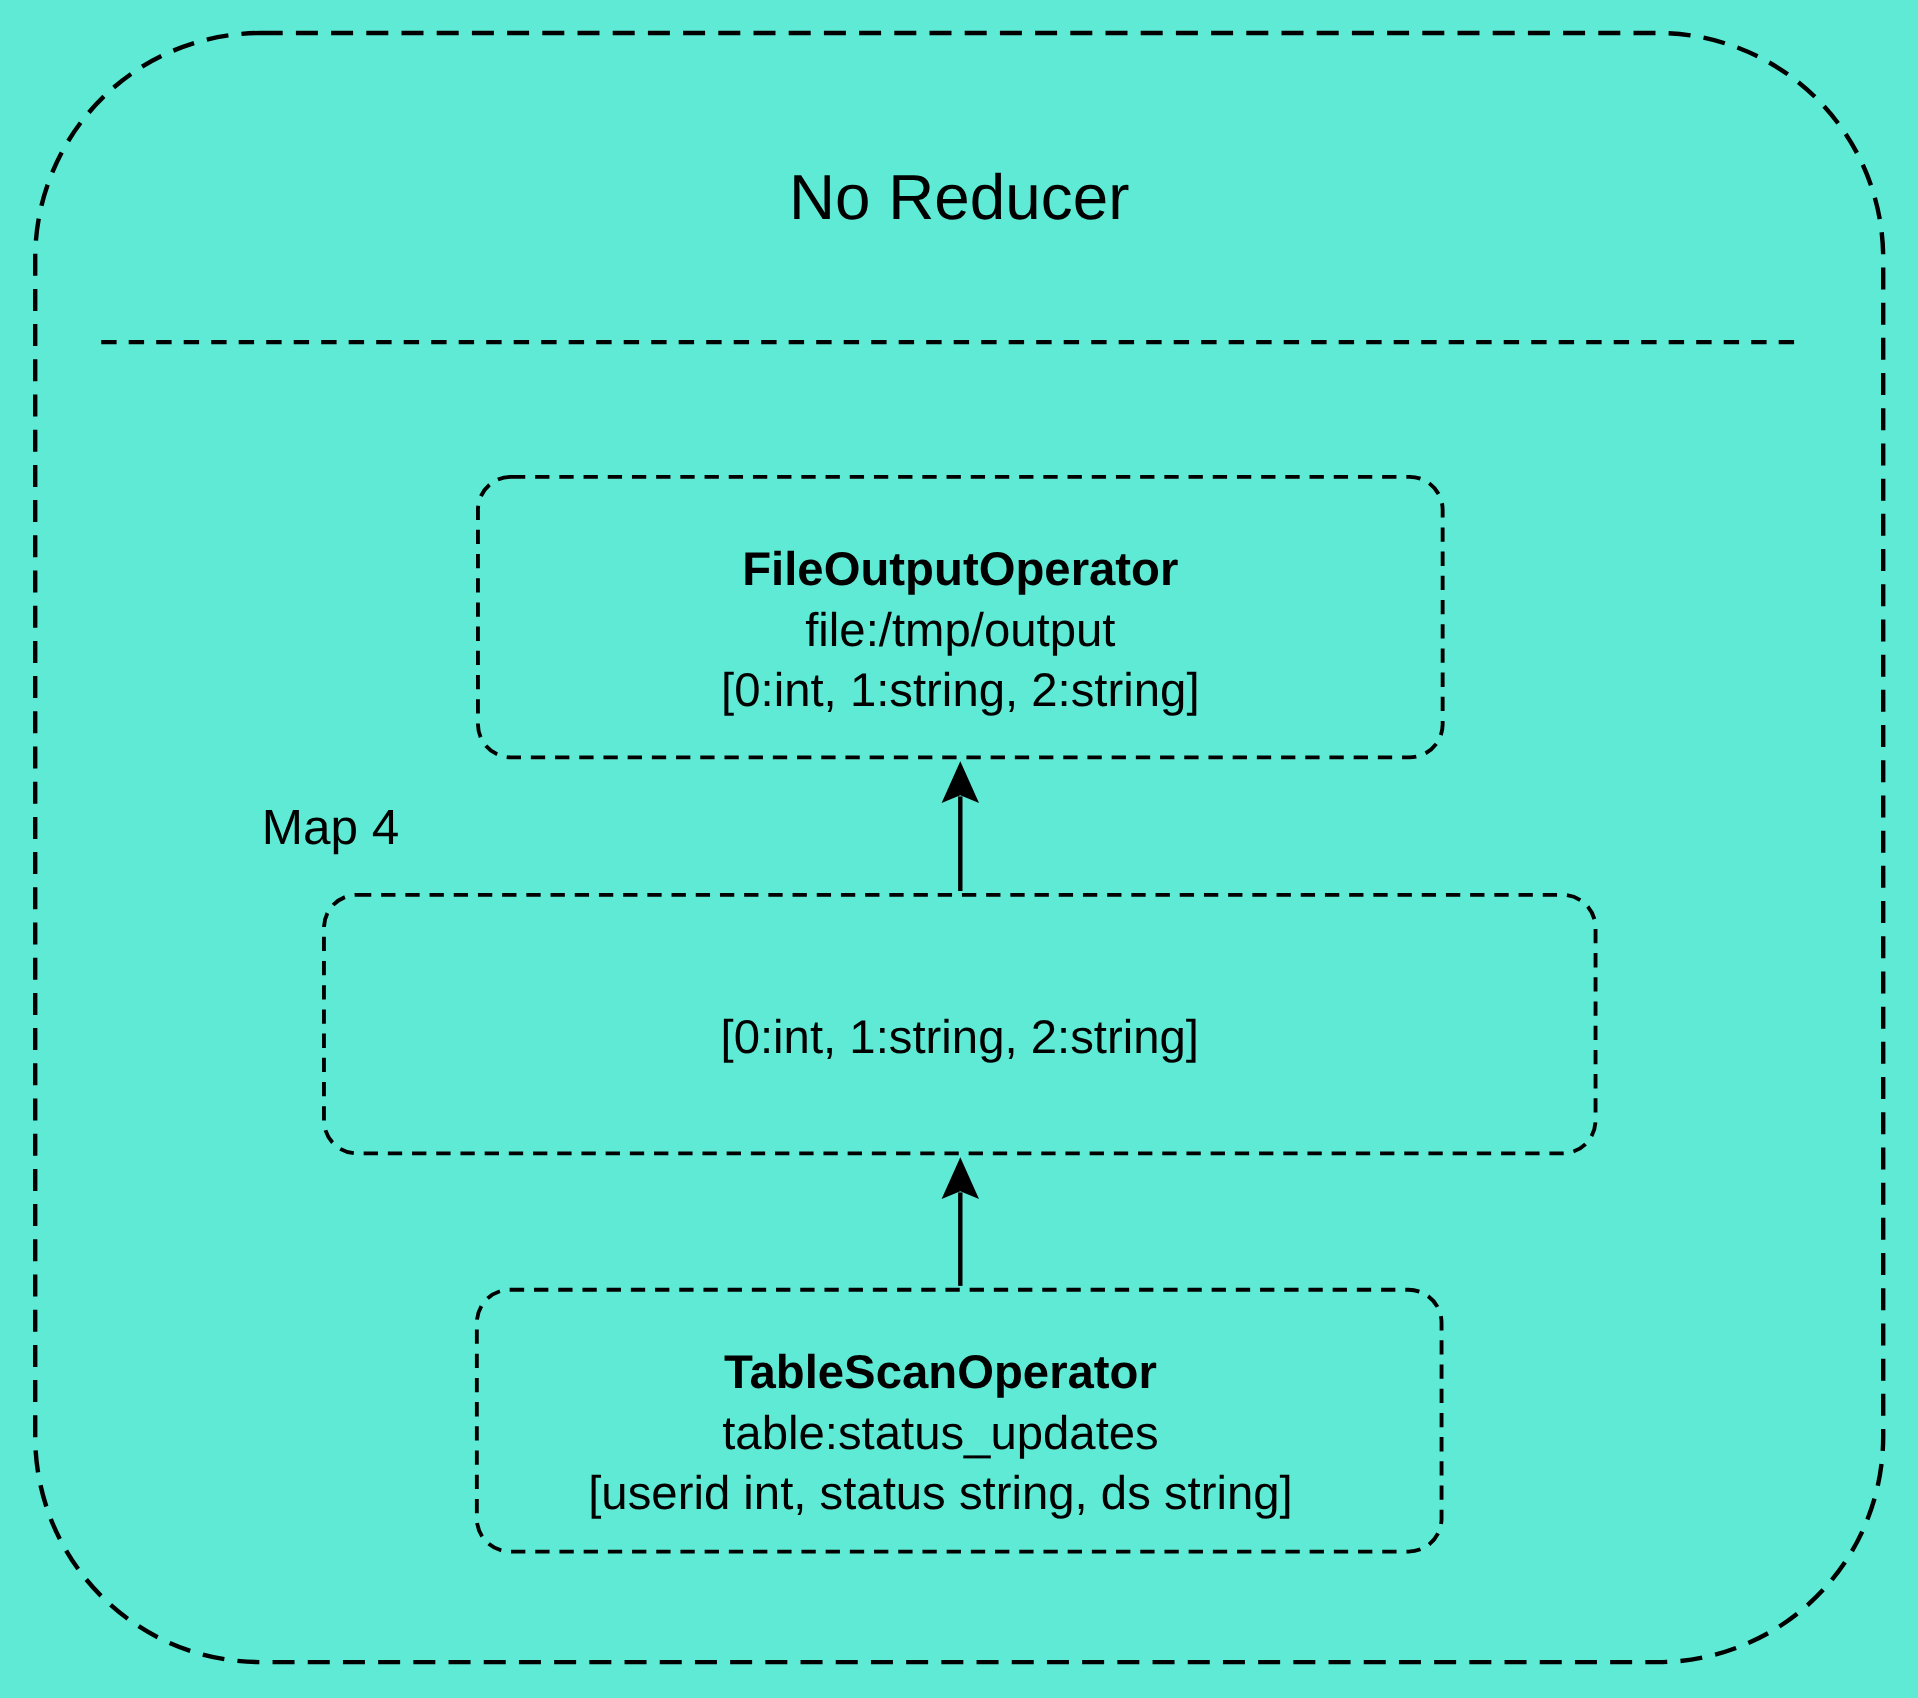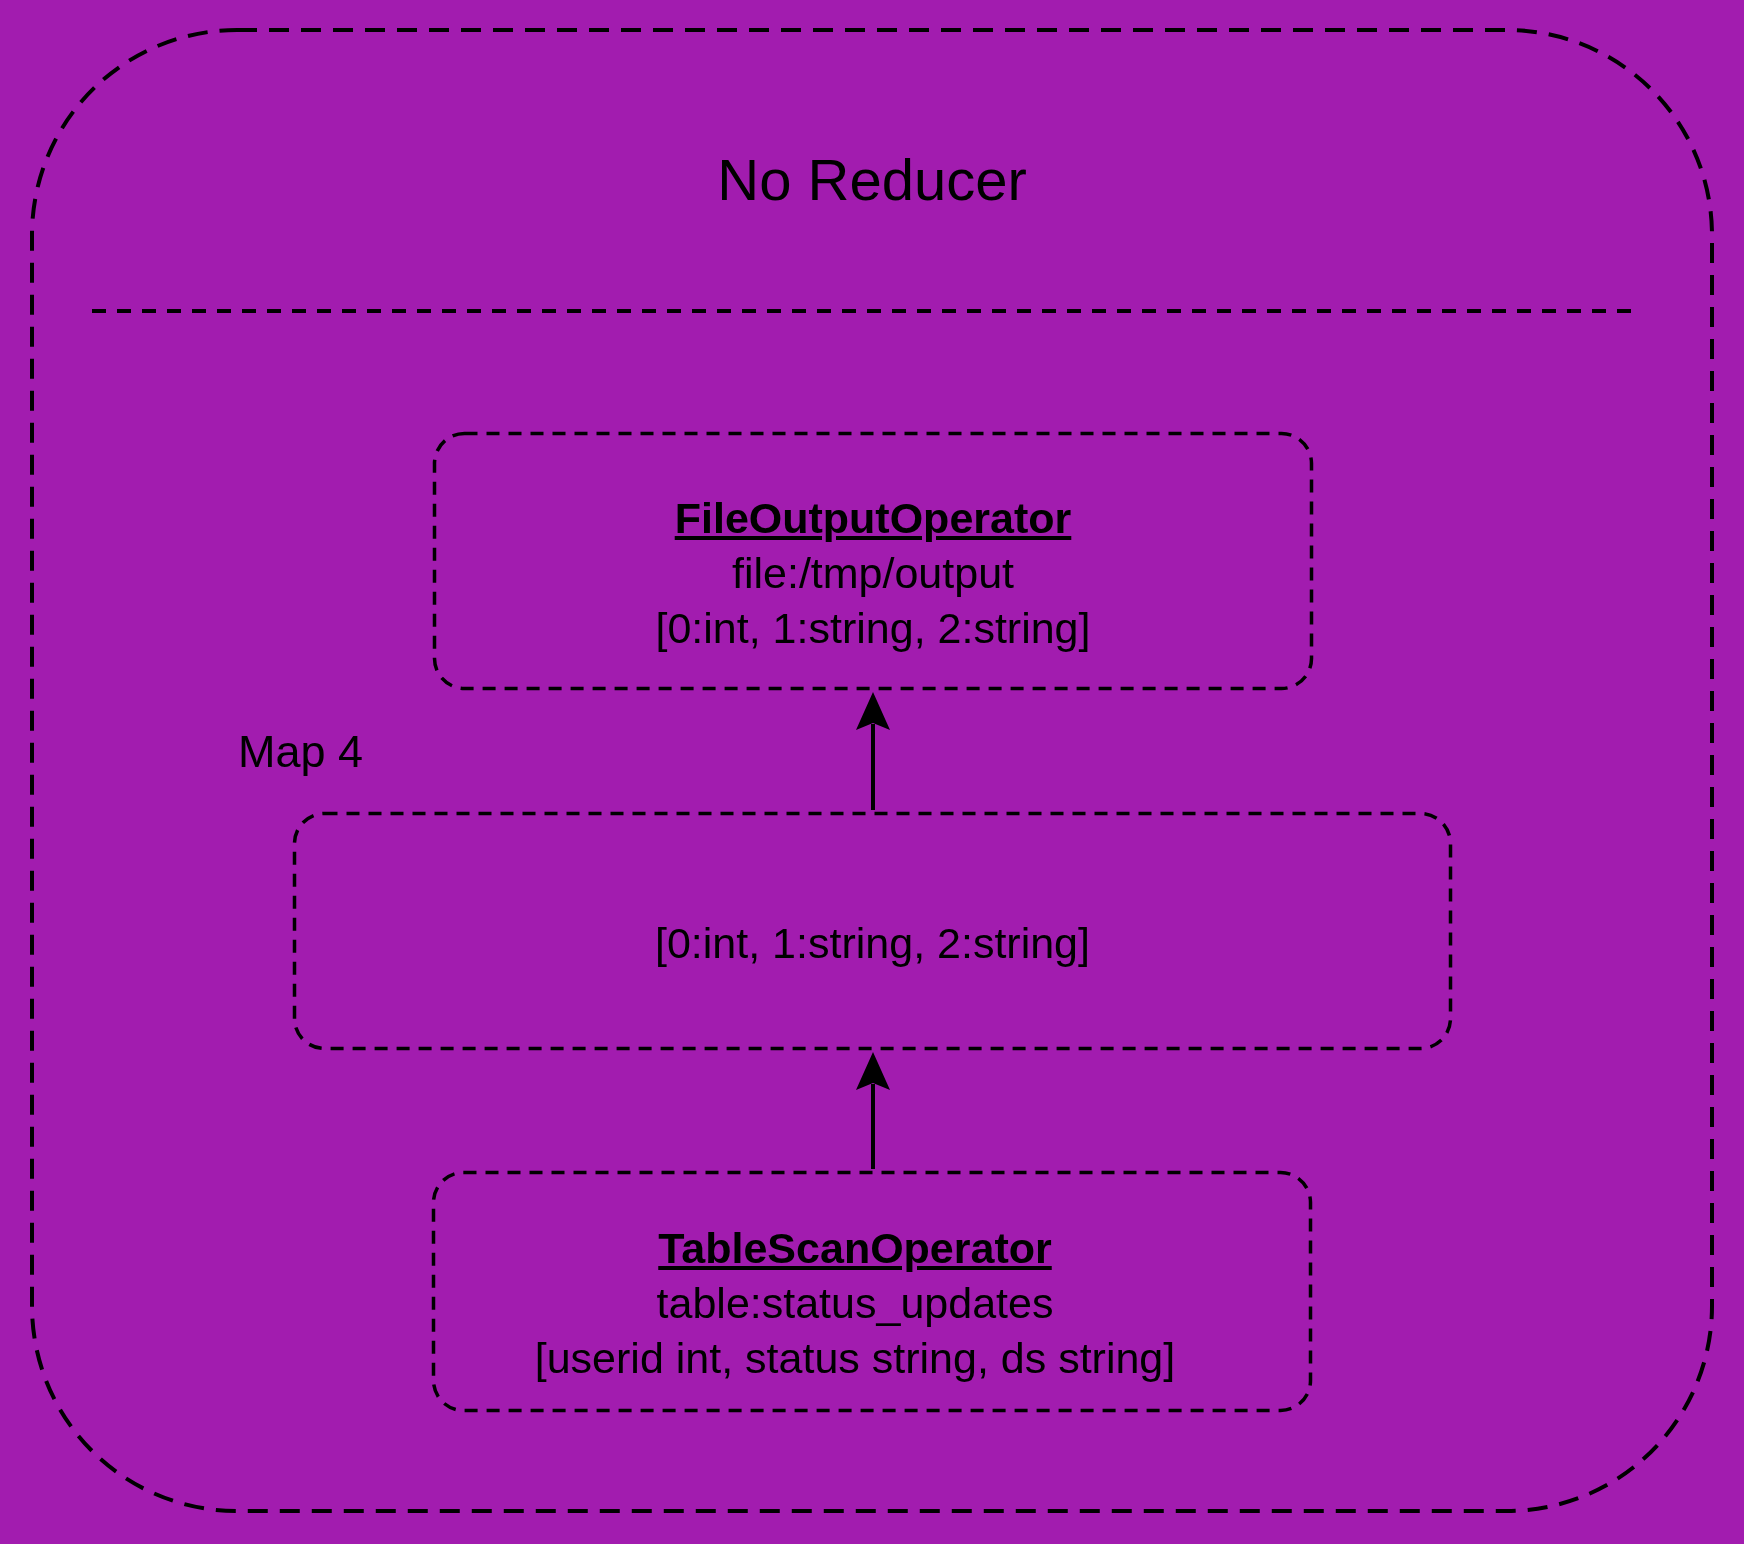--- a/index.html
+++ b/index.html
@@ -5,21 +5,21 @@
   html, body {
     margin: 0;
     padding: 0;
     background: #ffffff;
     font-family: "Liberation Sans", "DejaVu Sans", sans-serif;
   }
   .canvas {
     position: relative;
     width: 1744px;
     height: 1544px;
-    background: #a21caf;
+    background: #5eead4;
     overflow: hidden;
   }
   .layer {
     position: absolute;
     left: 0;
     top: 0;
     pointer-events: none;
   }
   .stage-title {
     position: absolute;
@@ -48,21 +48,21 @@
     flex-direction: column;
     justify-content: center;
     align-items: center;
     padding-top: 24px;
     text-align: center;
     color: #000000;
     font-size: 43px;
     line-height: 55px;
     white-space: nowrap;
   }
-  .node .node-title { font-weight: bold; text-decoration: underline; }
+  .node .node-title { font-weight: bold; }
   .node-file-output { left: 433px; top: 432px;  width: 880px;  height: 258px; }
   .node-filter      { left: 293px; top: 812px;  width: 1159px; height: 238px; }
   .node-table-scan  { left: 415px; top: 1171px; width: 880px;  height: 241px; }
 </style>
 </head>
 <body>
 
 <div class="canvas">
 
   <svg class="layer" width="1744" height="1544" viewBox="0 0 1744 1544">

